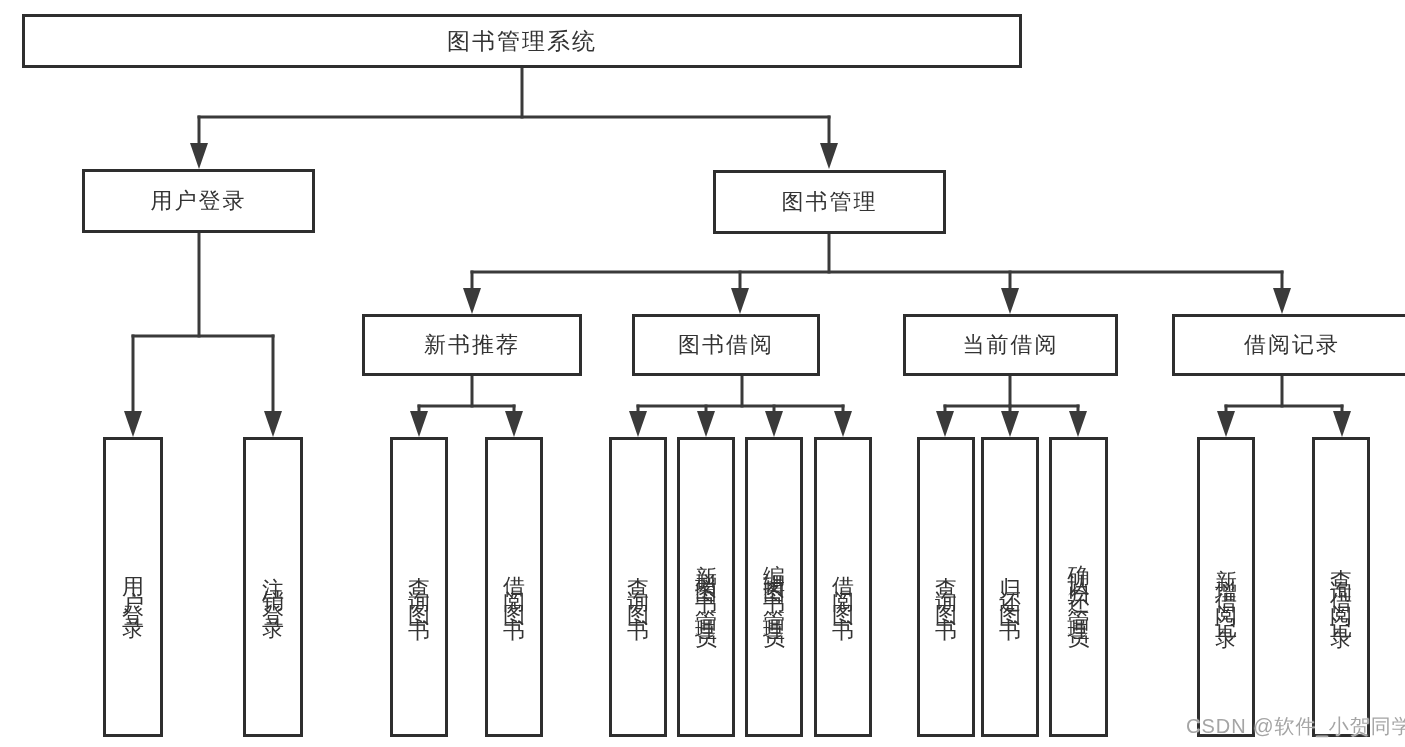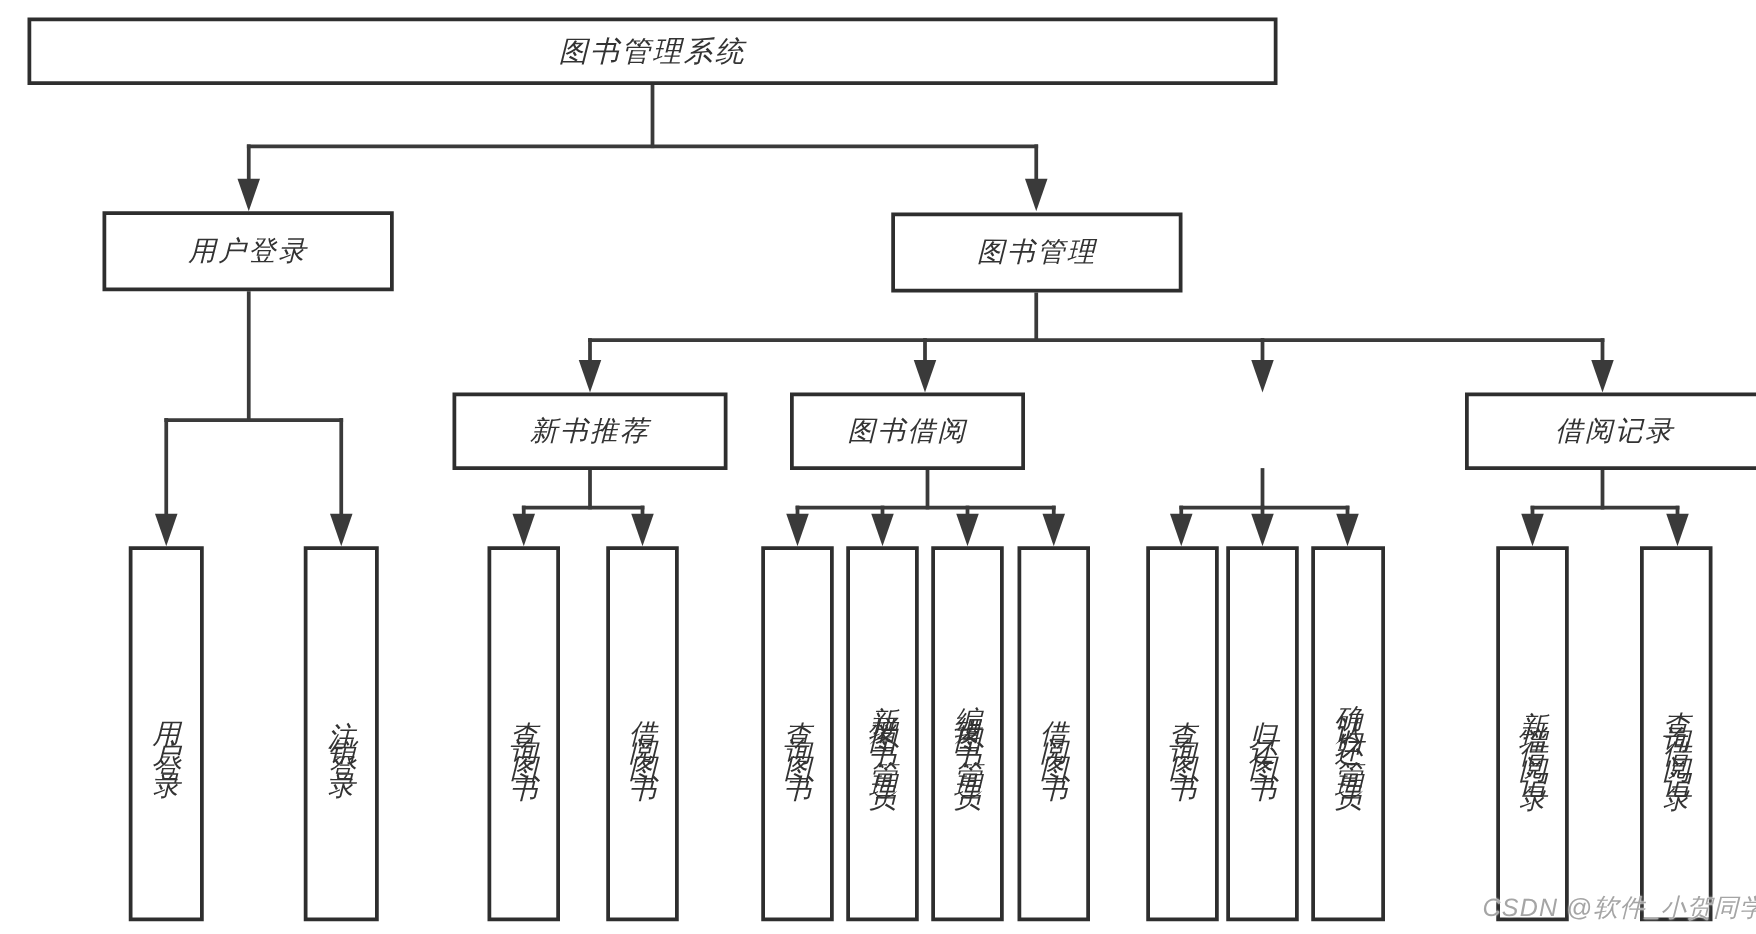--- a/index.html
+++ b/index.html
@@ -2,21 +2,20 @@
 <html><head>
 <meta charset="utf-8">
 <style>
   html,body{margin:0;padding:0;background:#fff;}
   #stage{
     position:relative;
     width:1405px;height:747px;
     background:#ffffff;
     font-family:"Liberation Sans","DejaVu Sans",sans-serif;
     overflow:hidden;
-    font-style:italic;
   }
   #connectors{position:absolute;left:0;top:0;z-index:1;}
   .box{
     position:absolute;
     box-sizing:border-box;
     border:3px solid #2e2e2e;
     background:#ffffff;
     display:flex;
     align-items:center;
     justify-content:center;
@@ -120,20 +119,23 @@
   <div class="box h" style="left:362px;top:314px;width:220px;height:62px">
     <span>新书推荐</span>
   </div>
 
   <div class="box h" style="left:713px;top:170px;width:233px;height:64px">
     <span>图书管理</span>
   </div>
   <div class="box h" style="left:632px;top:314px;width:188px;height:62px">
     <span>图书借阅</span>
   </div>
+  <div class="box h" style="left:903px;top:314px;width:215px;height:62px">
+    <span>当前借阅</span>
+  </div>
   <div class="box h" style="left:1172px;top:314px;width:240px;height:62px">
     <span>借阅记录</span>
   </div>
 
   <div class="box v vt4" style="left:103px;top:437px;width:60px;height:300px">
     <span>用户登录</span>
   </div>
   <div class="box v vt4" style="left:243px;top:437px;width:60px;height:300px">
     <span>注销登录</span>
   </div>

